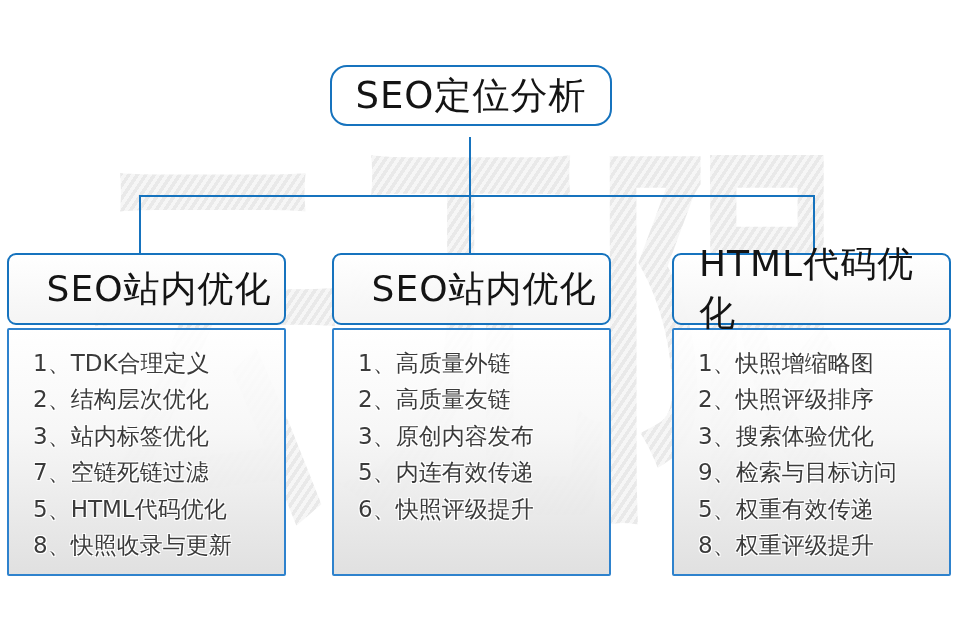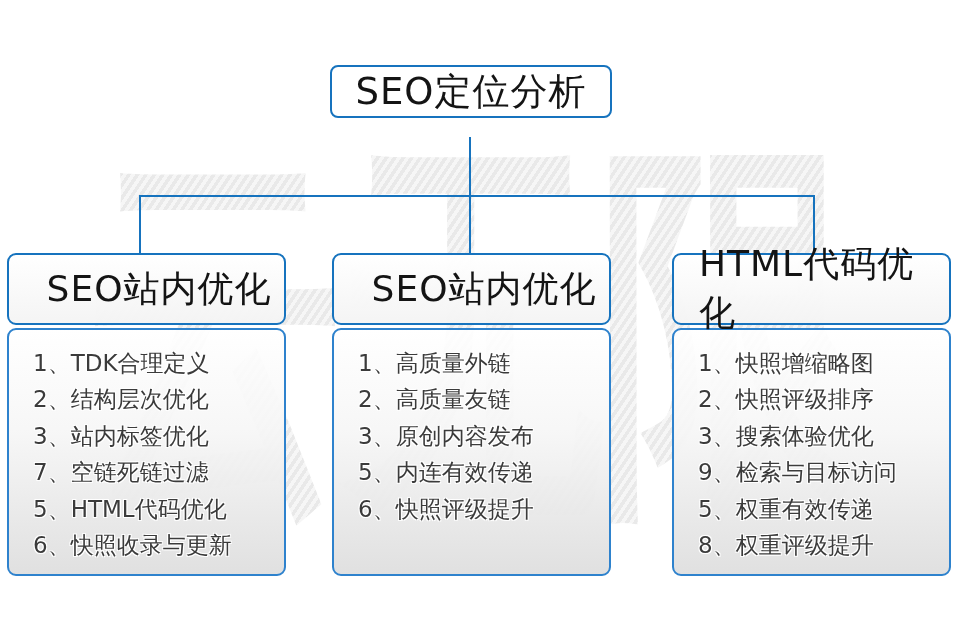--- a/index.html
+++ b/index.html
@@ -24,40 +24,40 @@
   }
   
   .line{position:absolute;background:#1673be;z-index:1;}
   .trunk{left:469px;top:137px;width:2px;height:59px;}
   .hline{left:139px;top:195px;width:676px;height:2px;}
   .drop-left{left:139px;top:196px;width:2px;height:58px;}
   .drop-mid{left:469px;top:196px;width:2px;height:58px;}
   .drop-right{left:813px;top:196px;width:2px;height:58px;}
   
   .root-box{
-    position:absolute;left:330px;top:65px;width:282px;height:53px;z-index:2;
-    box-sizing:border-box;border:2px solid #1673be;border-radius:8px;background:#ffffff;
+    position:absolute;left:330px;top:65px;width:282px;height:61px;z-index:2;
+    box-sizing:border-box;border:2px solid #1673be;border-radius:17px;background:#ffffff;
     display:flex;align-items:center;justify-content:center;
   }
   .root-box span{font-size:37px;color:#141414;letter-spacing:1px;}
   
   .col{position:absolute;top:253px;width:279px;z-index:2;}
   .col-1{left:7px;}
   .col-2{left:332px;}
   .col-3{left:672px;}
   .head-box{
     box-sizing:border-box;height:72px;
     border:2px solid #1673be;border-radius:9px;
     background:linear-gradient(180deg,rgba(255,255,255,.97) 0%,rgba(244,244,244,.97) 100%);
     display:flex;align-items:center;justify-content:center;padding-left:25px;
   }
   .head-box span{font-size:36px;color:#141414;letter-spacing:1px;}
   .list-box{
     box-sizing:border-box;margin-top:3px;height:248px;
-    border:2px solid #2e82cd;border-radius:9px;
+    border:2px solid #2e82cd;border-radius:2px;
     background:linear-gradient(180deg,rgba(255,255,255,.90) 0%,rgba(246,246,246,.93) 42%,rgba(223,223,223,.96) 100%);
     padding:15px 8px 0 24px;overflow:hidden;
   }
   .list-box ul{list-style:none;margin:0;padding:0;}
   .list-box li{
     font-size:23px;line-height:36.4px;color:#3b3b3b;white-space:nowrap;
     text-shadow:1px 1px 0 #fff,-1px -1px 0 #fff,1px -1px 0 #fff,-1px 1px 0 #fff;
   }
 </style>
 </head>
@@ -81,21 +81,21 @@
     <div class="head-box">
       <span>SEO站内优化</span>
     </div>
     <div class="list-box">
       <ul>
           <li>1、TDK合理定义</li>
           <li>2、结构层次优化</li>
           <li>3、站内标签优化</li>
           <li>7、空链死链过滤</li>
           <li>5、HTML代码优化</li>
-          <li>6、快照收录与更新</li>
+          <li>8、快照收录与更新</li>
         </ul>
     </div>
   </div>
 
   <div class="col col-2">
     <div class="head-box">
       <span>SEO站内优化</span>
     </div>
     <div class="list-box">
       <ul>

